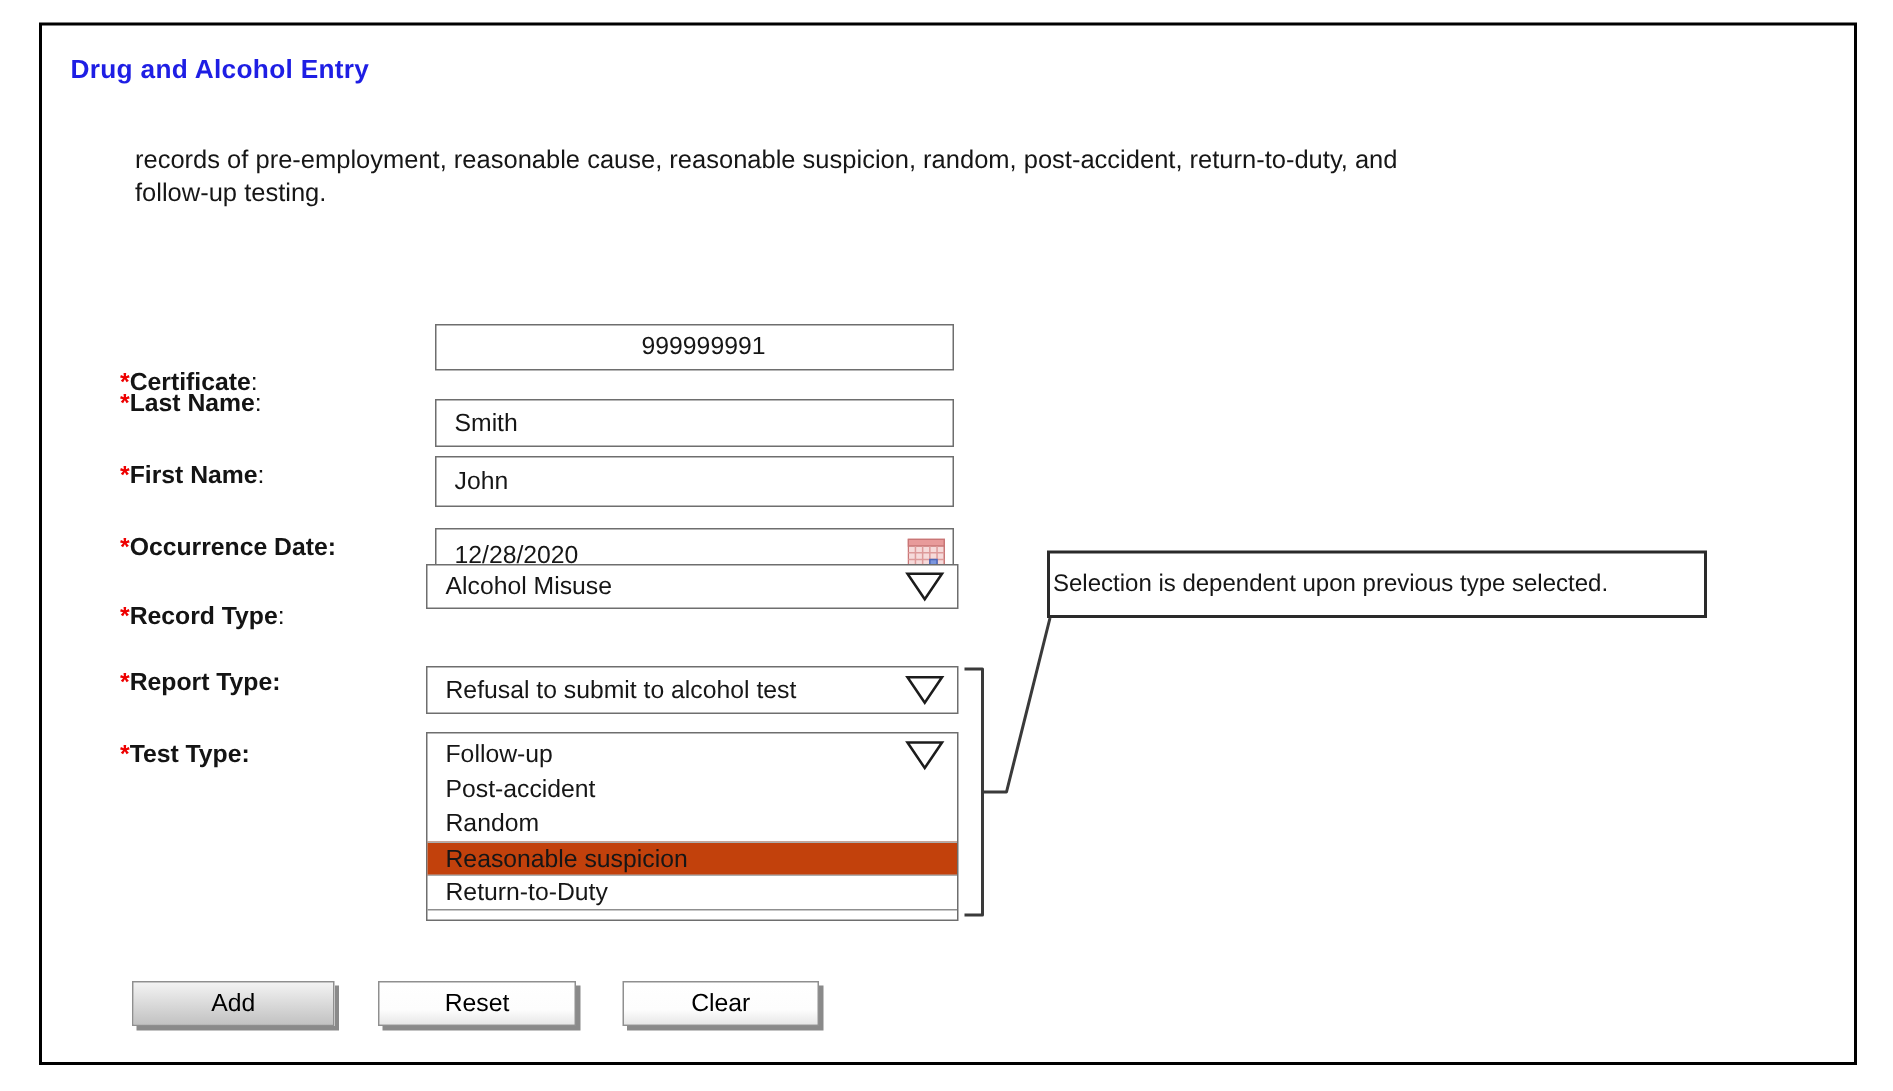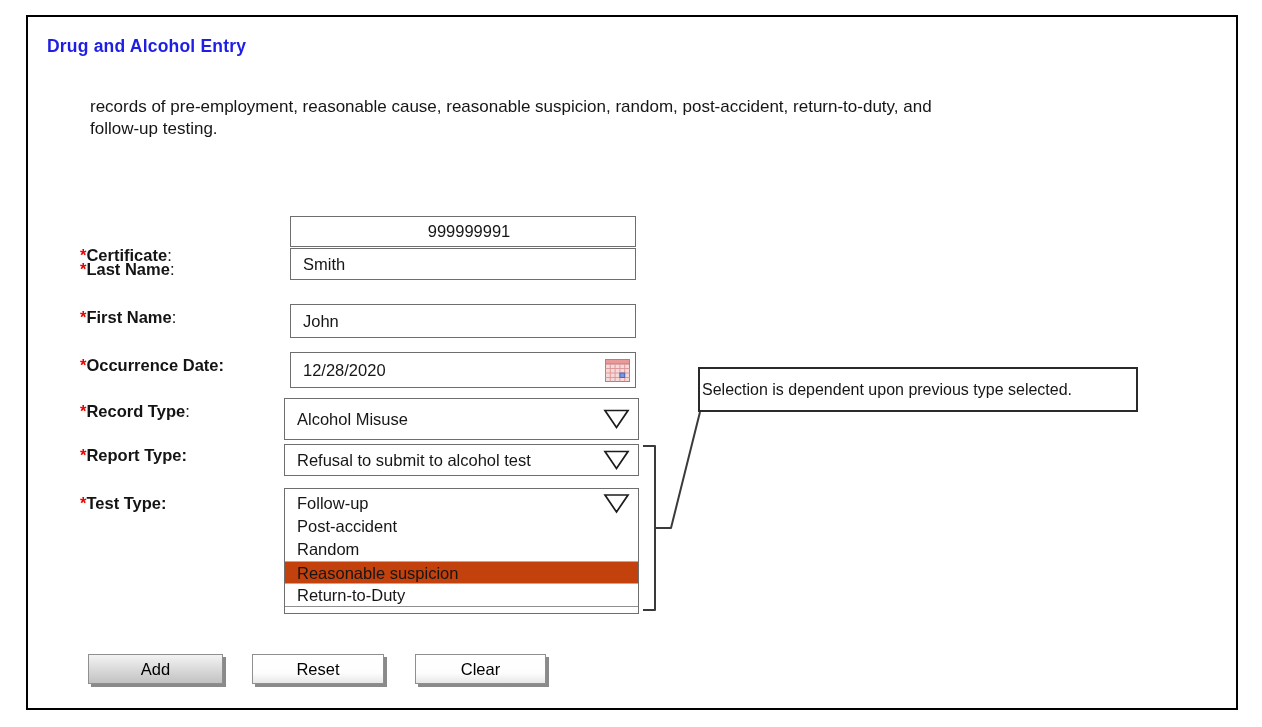--- a/index.html
+++ b/index.html
@@ -90,21 +90,21 @@
 
 <div class="intro">
   <div>records of pre-employment, reasonable cause, reasonable suspicion, random, post-accident, return-to-duty, and</div>
   <div>follow-up testing.</div>
 </div>
 
 <div class="row-label" style="top:222px;margin-top:24px;"><span class="ast">*</span><span>Certificate</span><span class="suffix">:</span></div>
 <input class="tbox" style="top: 216px; height: 31px; text-align: center;" value="999999991">
 
 <div class="row-label" style="top:260px;"><span class="ast">*</span><span>Last Name</span><span class="suffix">:</span></div>
-<input class="tbox" style="top: 248px; height: 32px;" value="Smith">
+<input class="tbox" style="top: 266px; height: 32px;" value="Smith">
 
 <div class="row-label" style="top:308px;"><span class="ast">*</span><span>First Name</span><span class="suffix">:</span></div>
 <input class="tbox" style="top: 304px; height: 34px;" value="John">
 
 <div class="row-label" style="top:356px;"><span class="ast">*</span><span>Occurrence Date:</span></div>
 <div class="datebox" style="top:352px;height:36px;">
   <input value="12/28/2020" style="">
   <span class="cal-btn">
     <svg width="25" height="23" viewBox="0 0 25 23">
       <rect x="0.5" y="0.5" width="24" height="22" fill="#f6dada" stroke="#c97676"></rect>
@@ -115,21 +115,21 @@
       <line x1="19.7" y1="5" x2="19.7" y2="22.5" stroke="#dd9a9a"></line>
       <line x1="0.5" y1="9.5" x2="24.5" y2="9.5" stroke="#dd9a9a"></line>
       <line x1="0.5" y1="14" x2="24.5" y2="14" stroke="#dd9a9a"></line>
       <line x1="0.5" y1="18.5" x2="24.5" y2="18.5" stroke="#dd9a9a"></line>
       <rect x="14.9" y="14" width="4.8" height="4.5" fill="#7b96de" stroke="#4b66b8"></rect>
     </svg>
   </span>
 </div>
 
 <div class="row-label" style="top:402px;"><span class="ast">*</span><span>Record Type</span><span class="suffix">:</span></div>
-<div class="ddbox" style="top:398px;height:42px;">
+<div class="ddbox" style="top:376px;height:30px;">
   <span class="dd-value">Alcohol Misuse</span>
   <span class="dd-arrow">
     <svg width="27" height="21" viewBox="0 0 27 21">
         <polygon points="2,2 25,2 13.5,19" fill="#ffffff" stroke="#1c1c1c" stroke-width="1.7"></polygon>
       </svg>
   </span>
 </div>
 
 <div class="row-label" style="top:446px;"><span class="ast">*</span><span>Report Type:</span></div>
 <div class="ddbox" style="top:444px;height:32px;">

